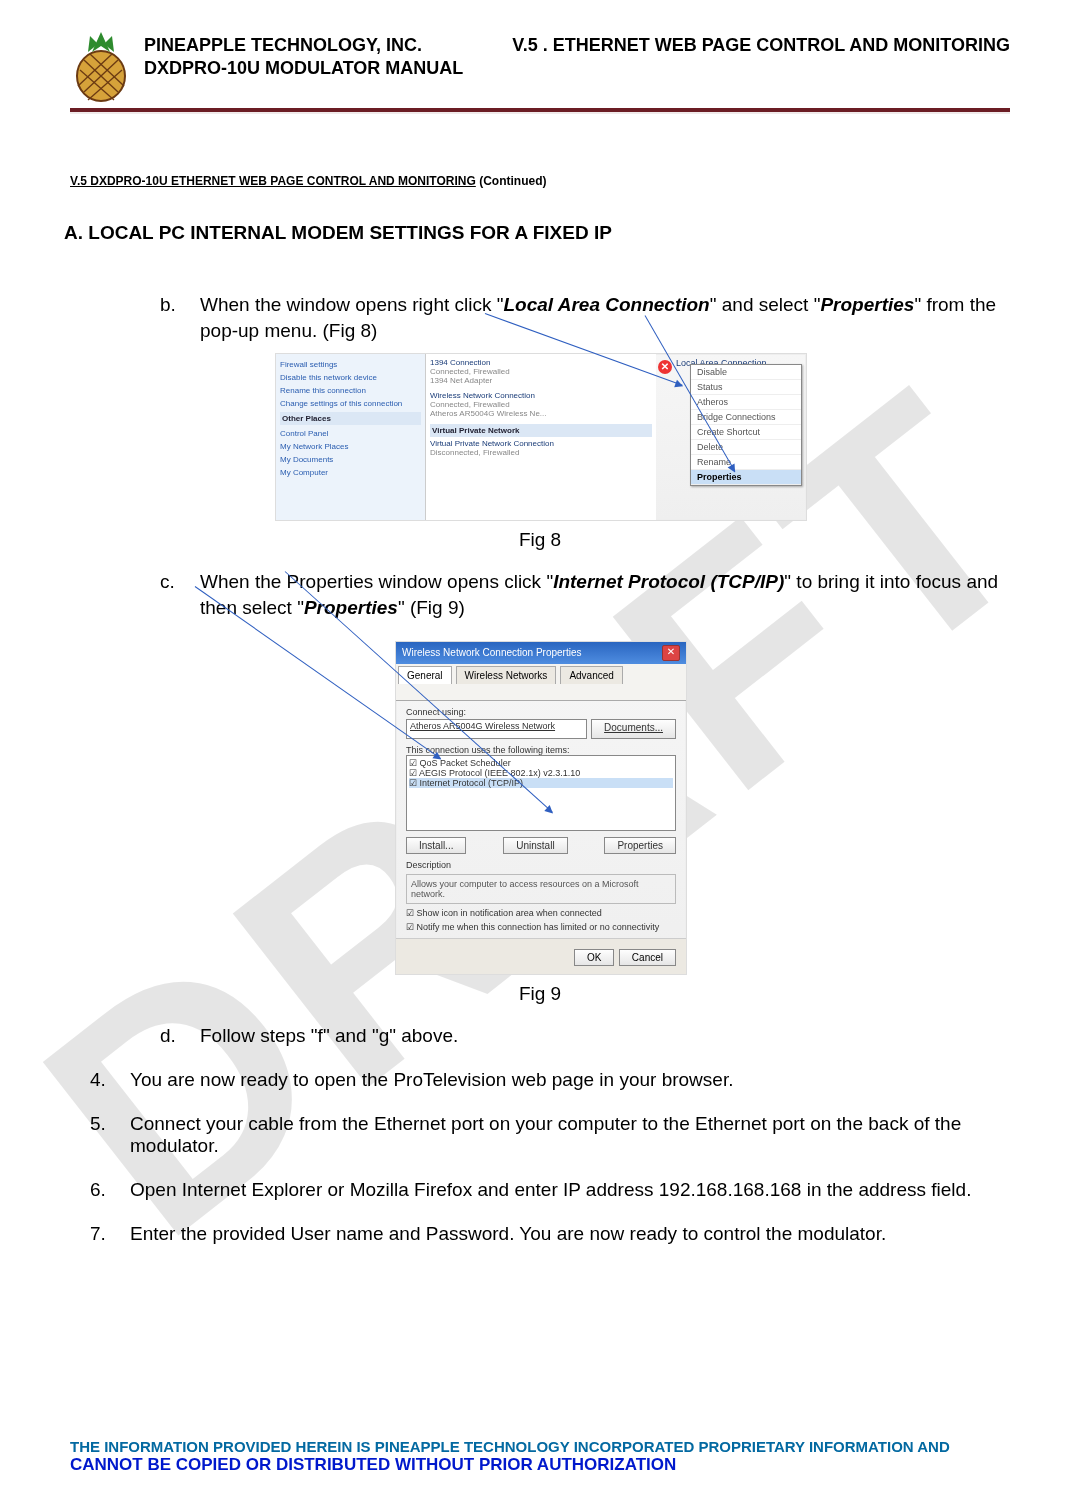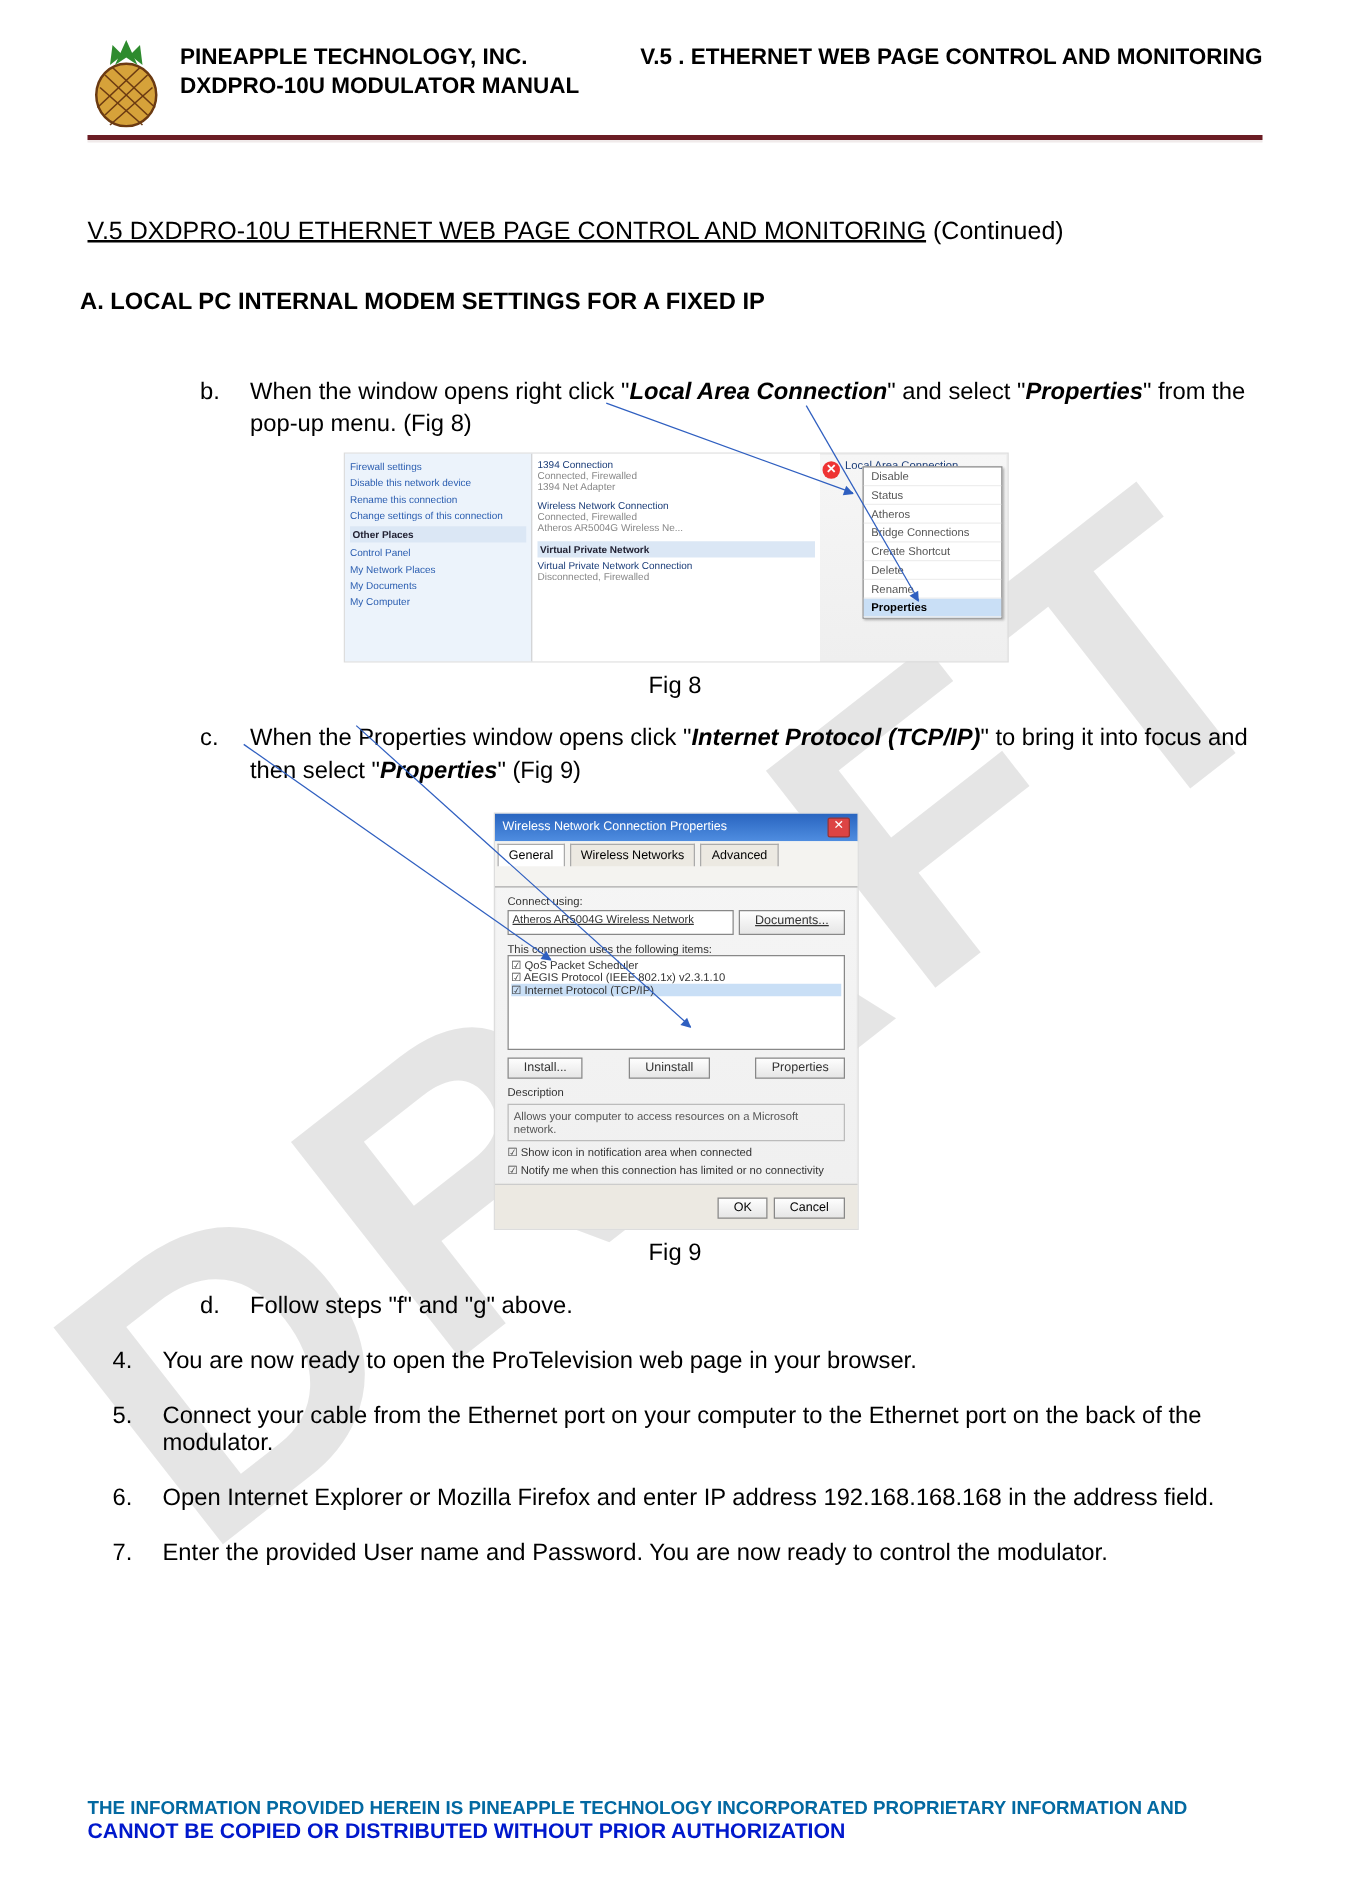--- a/index.html
+++ b/index.html
@@ -40,22 +40,22 @@
   .header-left { }
   .header-right { text-align: left; }
   .rule {
     margin-top: 6px;
     border: none;
     border-top: 4px solid #6b1d24;
     border-bottom: 2px solid #f0eaea;
     height: 0;
   }
   .section-title {
-    font-size: 20px;
-    font-weight: normal;
+    font-size: 12px;
+    font-weight: bold;
     margin-top: 60px;
   }
   .section-title .ul { text-decoration: underline; }
   .subsection {
     font-size: 19px;
     font-weight: bold;
     margin-top: 34px;
     margin-left: -6px;
   }
   .body-text {

